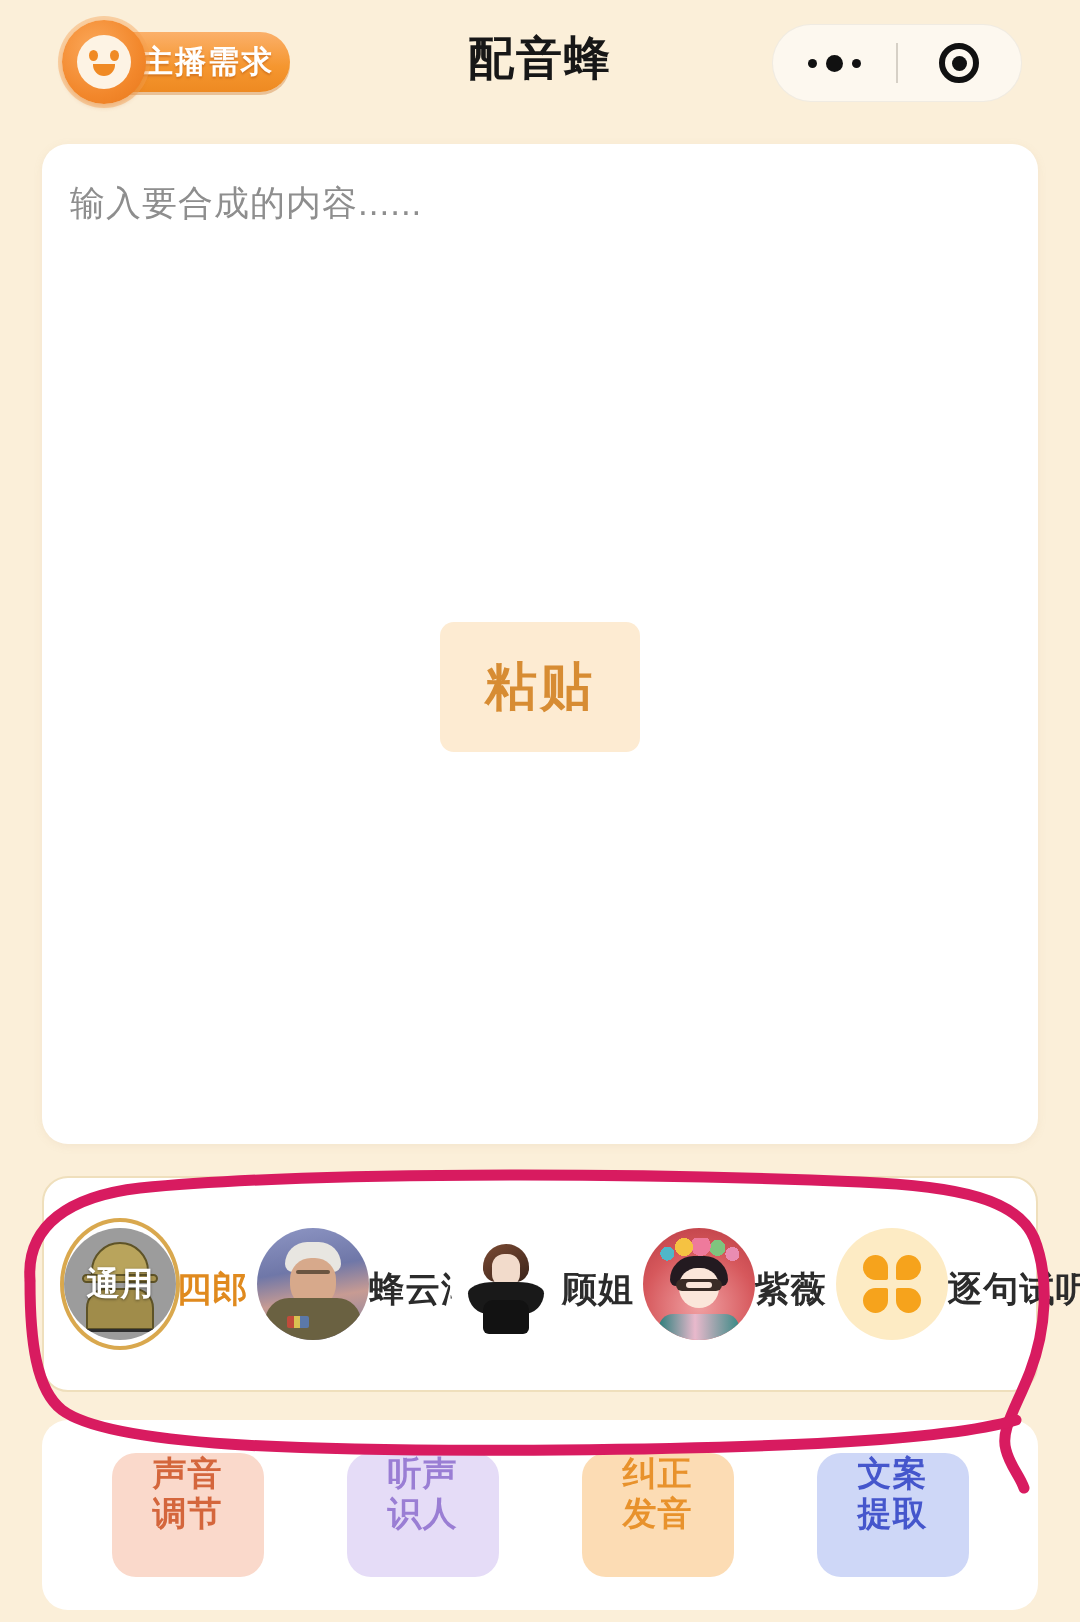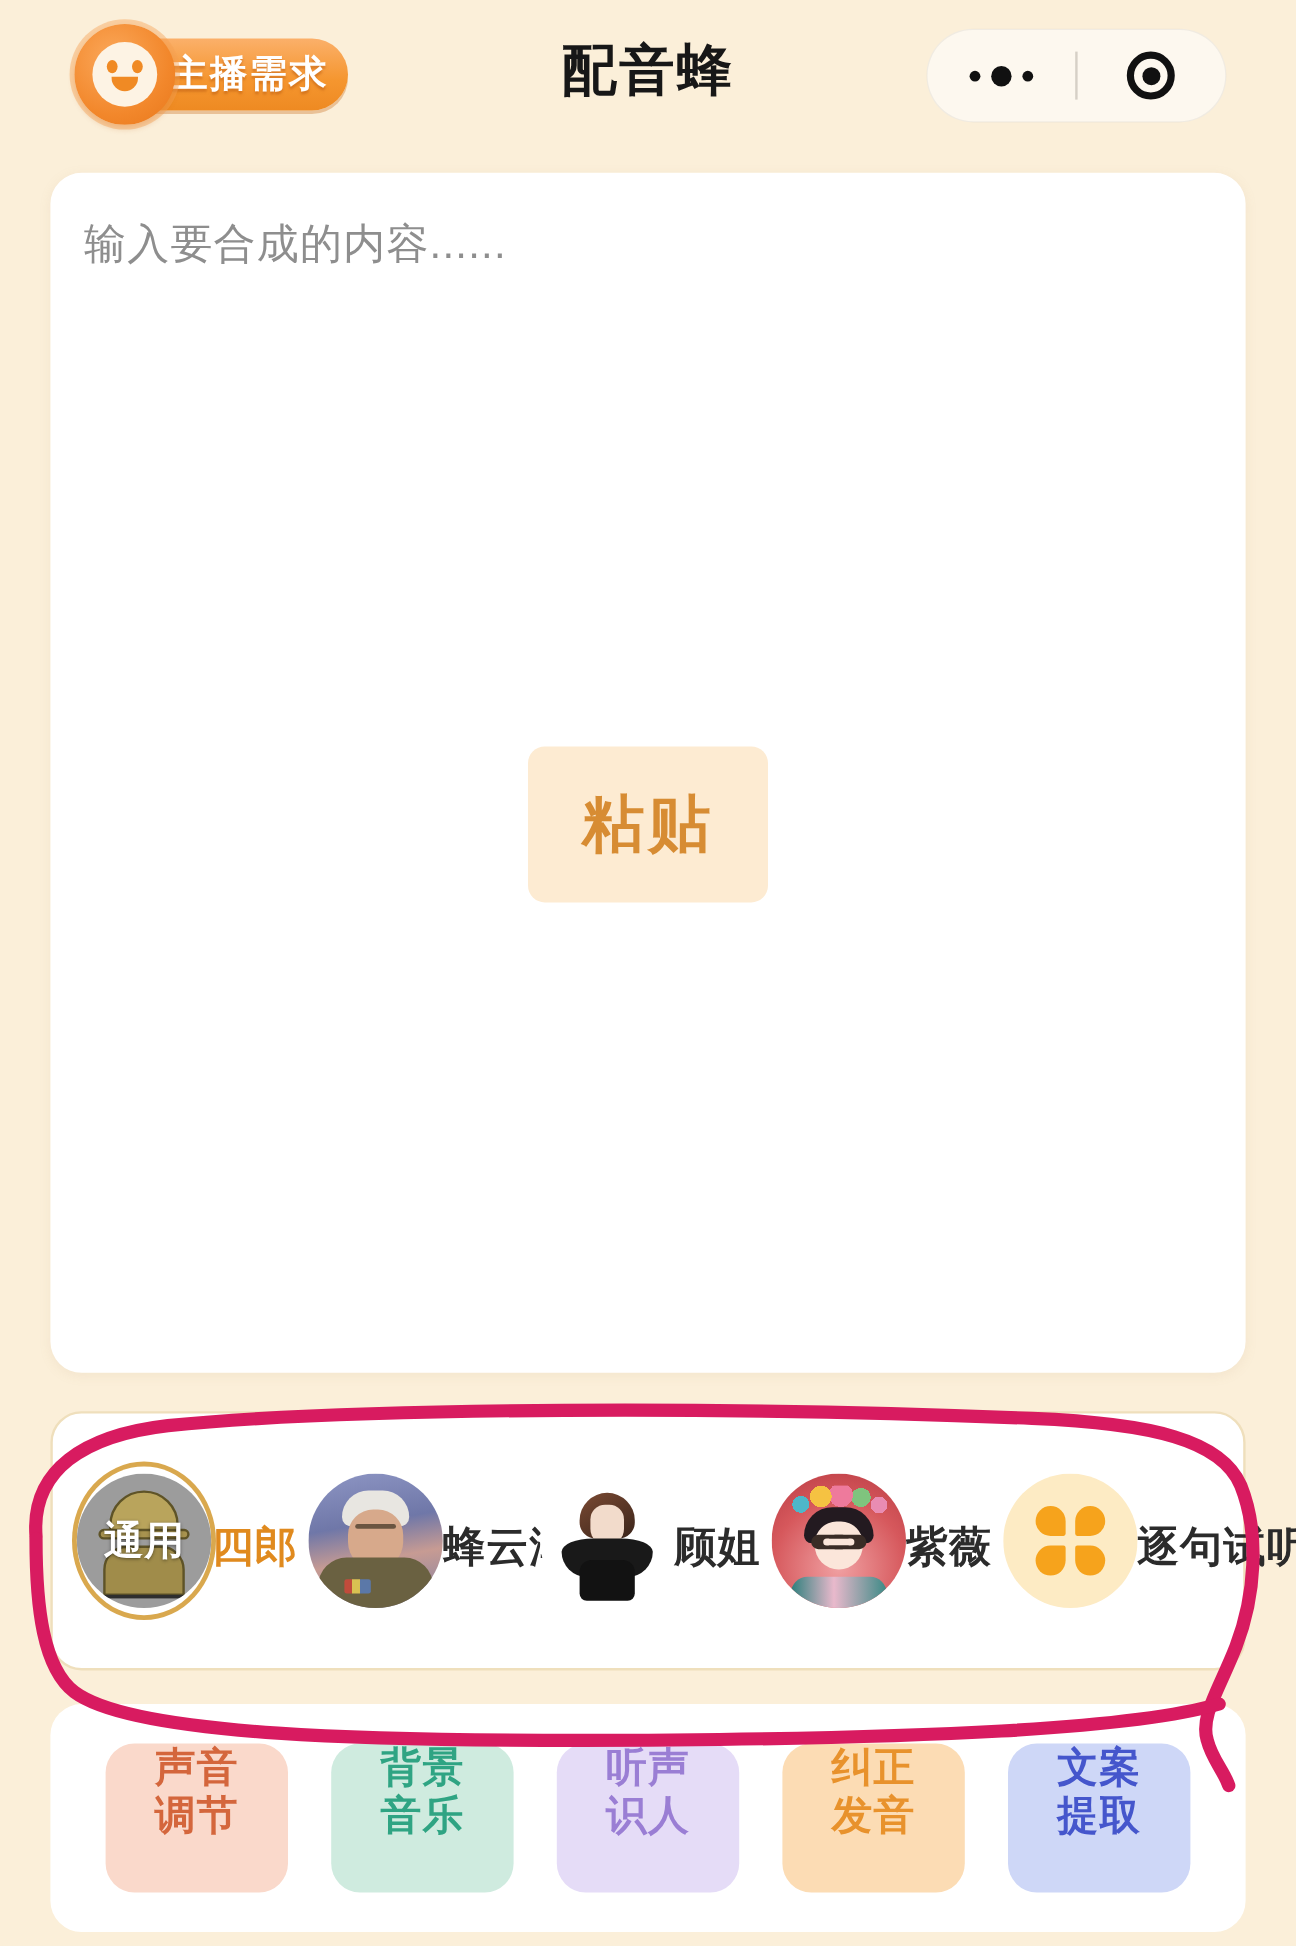--- a/index.html
+++ b/index.html
@@ -659,24 +659,20 @@
   </div>
 </div>
 
 <div class="chips-card">
 
   <div class="chip" id="chip0" style="background: rgb(250, 217, 203); color: rgb(212, 102, 60);">
     <span>声音</span>
     <span>调节</span>
   </div>
 
-  <div class="chip" id="chip1" style="background: rgb(207, 235, 223); color: rgb(47, 164, 131);">
-    <span>背景</span>
-    <span>音乐</span>
-  </div>
 
   <div class="chip" id="chip2" style="background: rgb(229, 220, 247); color: rgb(154, 126, 212);">
     <span>听声</span>
     <span>识人</span>
   </div>
 
   <div class="chip" id="chip3" style="background: rgb(252, 220, 180); color: rgb(232, 146, 44);">
     <span>纠正</span>
     <span>发音</span>
   </div>

